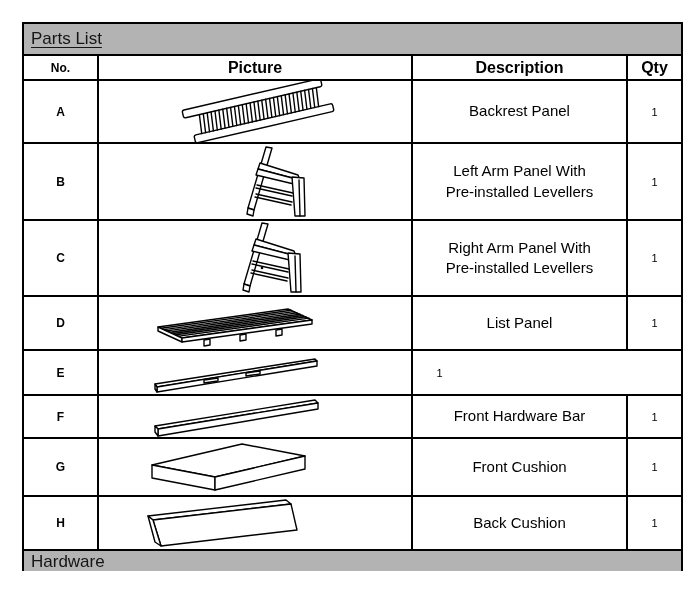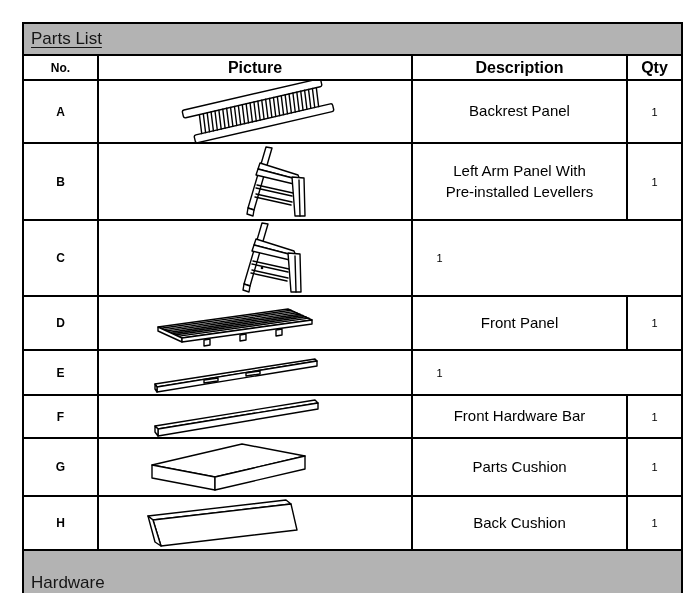--- a/index.html
+++ b/index.html
@@ -26,23 +26,23 @@
     padding-left: 7px;
     font-size: 17px;
     color: #151515;
     border-bottom: 2px solid #000;
   }
   .section-bar .bar-label {
     text-decoration: underline;
     text-underline-offset: 3px;
   }
   .section-bar.hardware {
-    height: 42px;
+    height: 20px;
     border-bottom: none;
-    align-items: flex-end;
+    align-items: center;
     padding-top: 2px;
   }
   .section-bar.hardware .bar-label { text-decoration: none; }
   .trow {
     display: flex;
     border-bottom: 2px solid #000;
     background: #fff;
   }
   .c { display: flex; align-items: center; justify-content: center; }
   .c-no   { width: 75px;  border-right: 2px solid #000; font-weight: bold; font-size: 12px; }
@@ -129,38 +129,41 @@
         <polygon points="162,2 168,3 150,65 144,63"></polygon>
         <polygon points="144,63 150,65 149,71 143,69"></polygon>
         <polygon points="156,18 194,30 196,35 154,24"></polygon>
         <polygon points="154,24 196,35 194,40 152,30"></polygon>
         <path class="nofill" d="M153,40 L189,48 M152,43 L188,51 M152,49 L188,57 M151,52 L187,60"></path>
         <polygon points="188,32 200,33 201,71 191,71"></polygon>
         <path class="nofill" d="M195,35 L196,71"></path>
         <circle cx="162" cy="47" r="1.3" fill="#000"></circle>
       </svg>
     </div>
+    <div class="c c-desc">
+        <span>Right Arm Panel With Pre-installed Levellers</span>
+      </div>
     <div class="c c-qty">1</div>
   </div>
 
   <div class="trow h-rowD">
     <div class="c c-no">D</div>
     <div class="c c-pic">
       <svg class="line-art" width="310" height="52" viewBox="0 0 310 52">
         <polygon points="58,30 188,12 212,23 82,41"></polygon>
         <path class="nofill" d="M61,31.3 L191,13.3 M64,32.6 L194,14.6 M67,33.9 L197,15.9 M70,35.2 L200,17.2 M73,36.5 L203,18.5 M76,37.8 L206,19.8 M79,39.1 L209,21.1"></path>
         <polygon points="58,30 82,41 82,45 58,34"></polygon>
         <polygon points="82,41 212,23 212,27 82,45"></polygon>
         <polygon points="104,43 110,42 110,48 104,49"></polygon>
         <polygon points="140,38 146,37 146,43 140,44"></polygon>
         <polygon points="176,33 182,32 182,38 176,39"></polygon>
       </svg>
     </div>
     <div class="c c-desc">
-        <span>Front Panel</span>
+        <span>List Panel</span>
       </div>
     <div class="c c-qty">1</div>
   </div>
 
   <div class="trow h-rowE">
     <div class="c c-no">E</div>
     <div class="c c-pic">
       <svg class="line-art" width="310" height="44" viewBox="0 0 310 44">
         <polygon points="55,33 215,8 217,10 57,36"></polygon>
         <polygon points="57,36 217,10 217,15 57,41"></polygon>
@@ -190,21 +193,21 @@
   <div class="trow h-rowG">
     <div class="c c-no">G</div>
     <div class="c c-pic">
       <svg class="line-art" width="310" height="56" viewBox="0 0 310 56">
         <polygon points="52,26 142,5 205,17 115,38"></polygon>
         <polygon points="52,26 115,38 115,51 52,39"></polygon>
         <polygon points="115,38 205,17 205,30 115,51"></polygon>
       </svg>
     </div>
     <div class="c c-desc">
-        <span>Parts Cushion</span>
+        <span>Front Cushion</span>
       </div>
     <div class="c c-qty">1</div>
   </div>
 
   <div class="trow h-rowH">
     <div class="c c-no">H</div>
     <div class="c c-pic">
       <svg class="line-art" width="310" height="52" viewBox="0 0 310 52">
         <polygon points="48,19 186,3 191,7 53,23"></polygon>
         <polygon points="53,23 191,7 197,33 61,49"></polygon>

